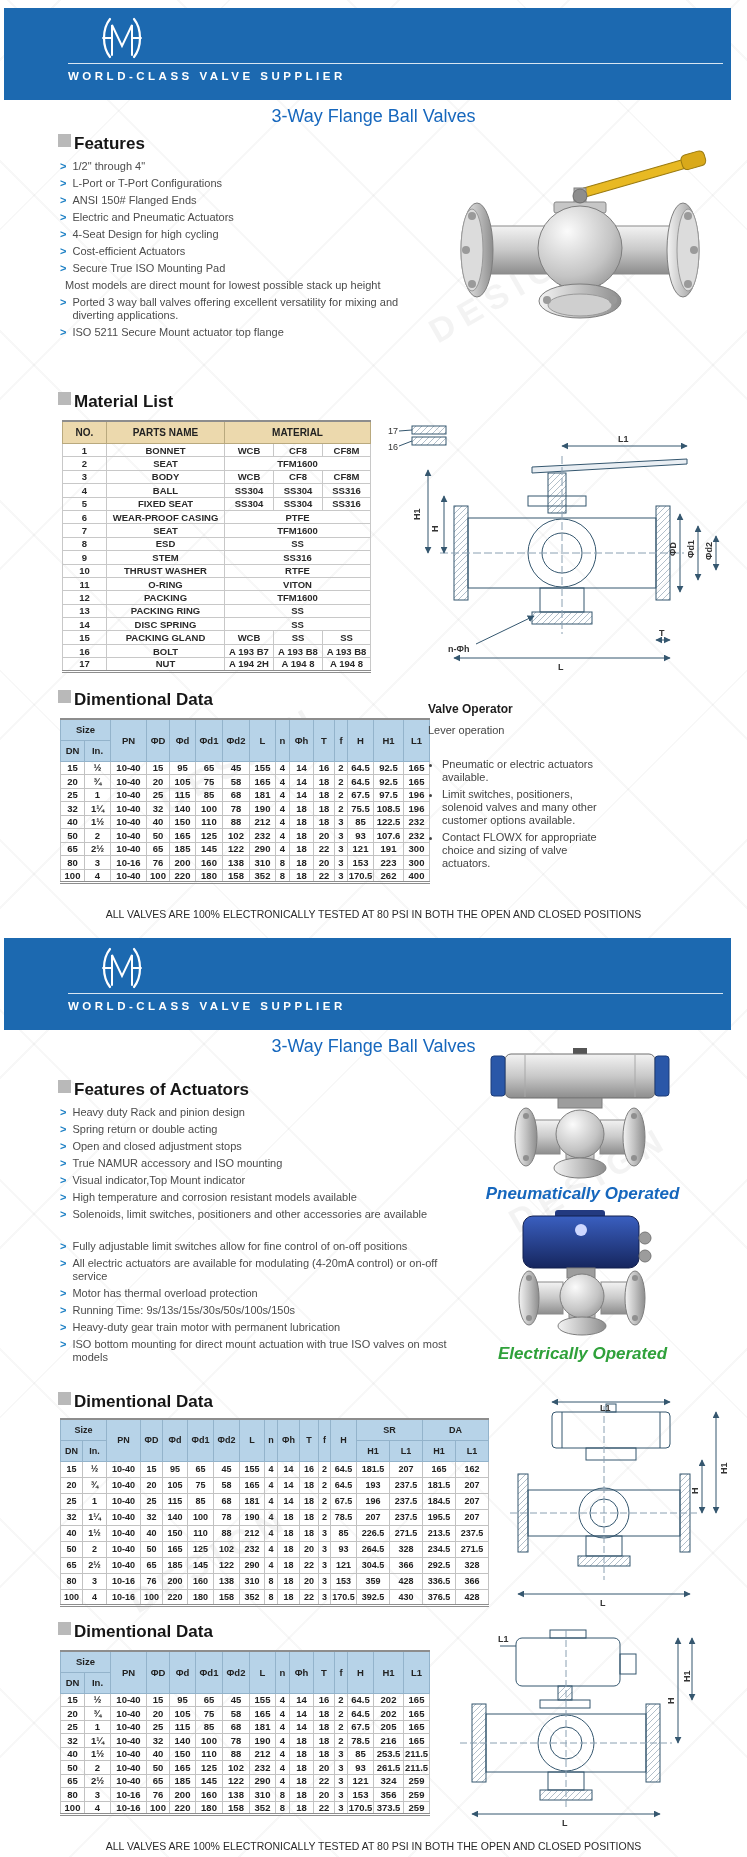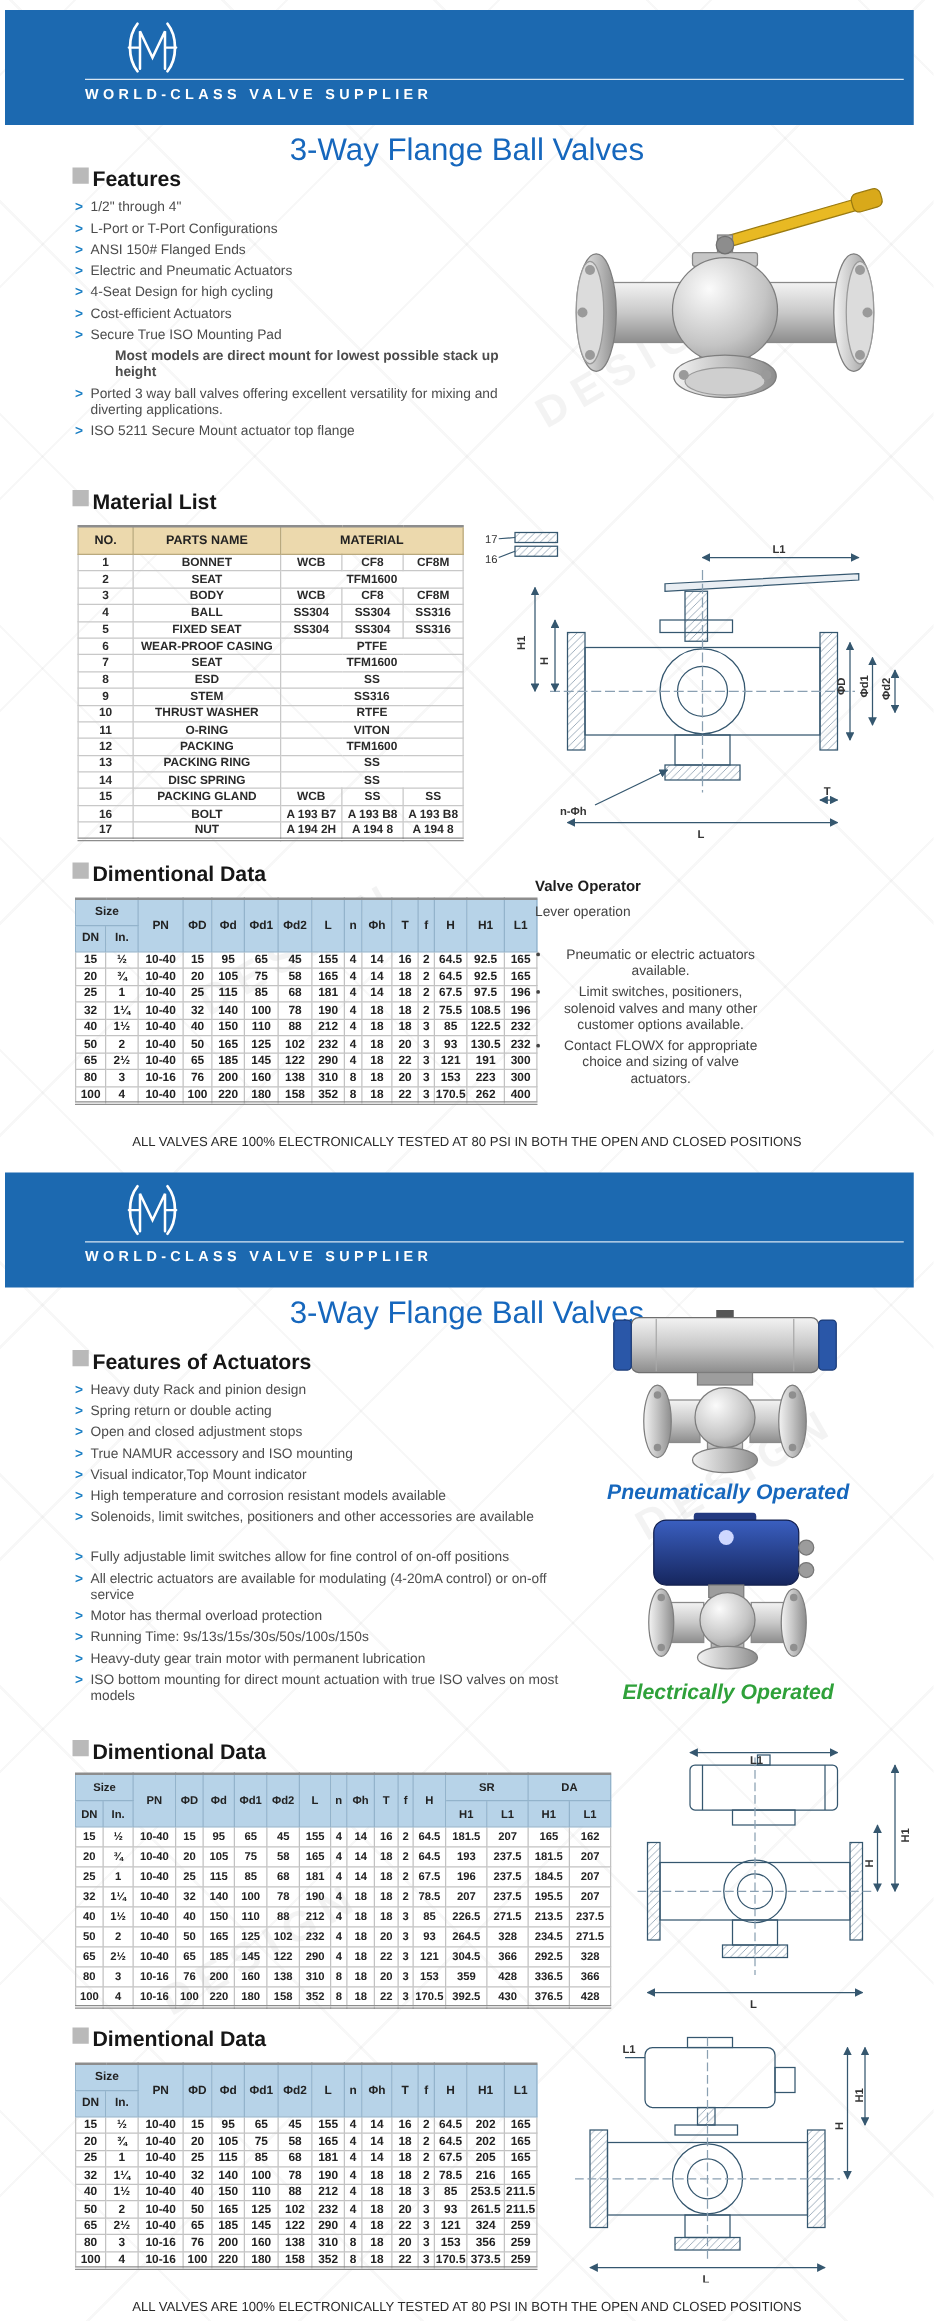--- a/index.html
+++ b/index.html
@@ -9,50 +9,50 @@
       repeating-linear-gradient(45deg, transparent 0 118px, rgba(150,150,150,0.07) 118px 120px),
       repeating-linear-gradient(-45deg, transparent 0 118px, rgba(150,150,150,0.07) 118px 120px);}
   .wm{position:absolute;color:rgba(140,140,140,0.10);font-size:34px;font-weight:bold;
       letter-spacing:8px;transform:rotate(-30deg);pointer-events:none;}
   
   .band{position:absolute;left:4px;width:727px;height:92px;background:#1c69b0;}
   .band .rule{position:absolute;left:64px;right:8px;top:55px;height:1px;background:#d8e6f2;}
   .band .logo{position:absolute;left:86px;top:7px;}
   .band .tagline{position:absolute;left:64px;top:62px;color:#ffffff;font-size:11.5px;
       font-weight:bold;letter-spacing:3.5px;white-space:nowrap;}
-  .page-title{position:absolute;left:0;width:747px;text-align:center;color:#1667bd;font-size:25px;}
+  .page-title{position:absolute;left:0;width:747px;text-align:center;color:#1667bd;font-size:18px;}
   
   .section-head{position:absolute;display:flex;align-items:flex-start;font-size:17px;font-weight:bold;color:#161616;}
   .section-head .sq{width:13px;height:13px;background:#b9b9b9;margin-right:3px;flex:none;}
   
   .features{position:absolute;font-size:11px;color:#4c4c4c;}
   .feat{margin-bottom:4px;line-height:13px;}
   .feat .row{display:flex;}
   .feat .arrow{color:#1b7fc4;font-weight:bold;margin-right:6px;flex:none;}
-  .feat .sub{margin-left:32px;margin-top:4px;line-height:13px;font-weight:bold;}
+  .feat .sub{margin-left:5px;margin-top:4px;line-height:13px;}
   
   .material-table{border-collapse:collapse;table-layout:fixed;font-size:9.5px;
       border-top:2px solid #8d8d8d;border-bottom:3px double #8d8d8d;}
   .material-table th{background:#ecd9ad;border:1px solid #b9a97e;font-size:10px;height:21px;padding:0;color:#222;}
   .material-table td{border:1px solid #c8c8c8;text-align:center;padding:0;font-weight:bold;color:#2a2a2a;}
   .material-table tbody tr{height:13.4px;}
   
   .dim-table{border-collapse:collapse;table-layout:fixed;color:#222;
       border-top:2px solid #8d8d8d;border-bottom:3px double #8d8d8d;padding-left:16px;}
   .dim-table th{background:#b7d3e8;border:1px solid #93b3cb;font-weight:bold;padding:0;}
   .dim-table td{border:1px solid #c2c2c2;text-align:center;padding:0;font-weight:bold;}
   .dim-table thead tr{height:21px;}
   .dim-compact{font-size:9.5px;} .dim-compact th{font-size:9.5px;} .dim-compact tbody tr{height:13.5px;}
   .dim-tall{font-size:9px;} .dim-tall th{font-size:9px;} .dim-tall tbody tr{height:16px;}
   .abs{position:absolute;}
   
   .vo{position:absolute;width:205px;font-size:11px;color:#444;}
   .vo .vo-title{font-weight:bold;font-size:12px;color:#1d1d1d;}
   .vo .vo-sub{margin-top:8px;}
-  .vo ul{margin:22px 18px 0 14px;padding:0;text-align:center;}
+  .vo ul{margin:22px 18px 0 14px;padding:0;}
   .vo li{margin-bottom:4px;line-height:13px;}
   .tested{position:absolute;left:0;width:747px;text-align:center;font-size:10.5px;color:#2a2a2a;}
   .cap{position:absolute;font-style:italic;font-weight:bold;font-size:17px;text-align:center;}
   .cap-blue{color:#1667bd;} .cap-green{color:#2fa13a;}
   svg text.dim-label{font-size:9px;fill:#333;font-weight:bold;}
   svg text.callout{font-size:9px;fill:#333;}
 </style>
 </head>
 <body>
 
@@ -502,21 +502,21 @@
           <td>50</td>
           <td>165</td>
           <td>125</td>
           <td>102</td>
           <td>232</td>
           <td>4</td>
           <td>18</td>
           <td>20</td>
           <td>3</td>
           <td>93</td>
-          <td>130.5</td>
+          <td>107.6</td>
           <td>232</td>
         </tr>
         <tr>
           <td>65</td>
           <td>2½</td>
           <td>10-40</td>
           <td>65</td>
           <td>185</td>
           <td>145</td>
           <td>122</td>

